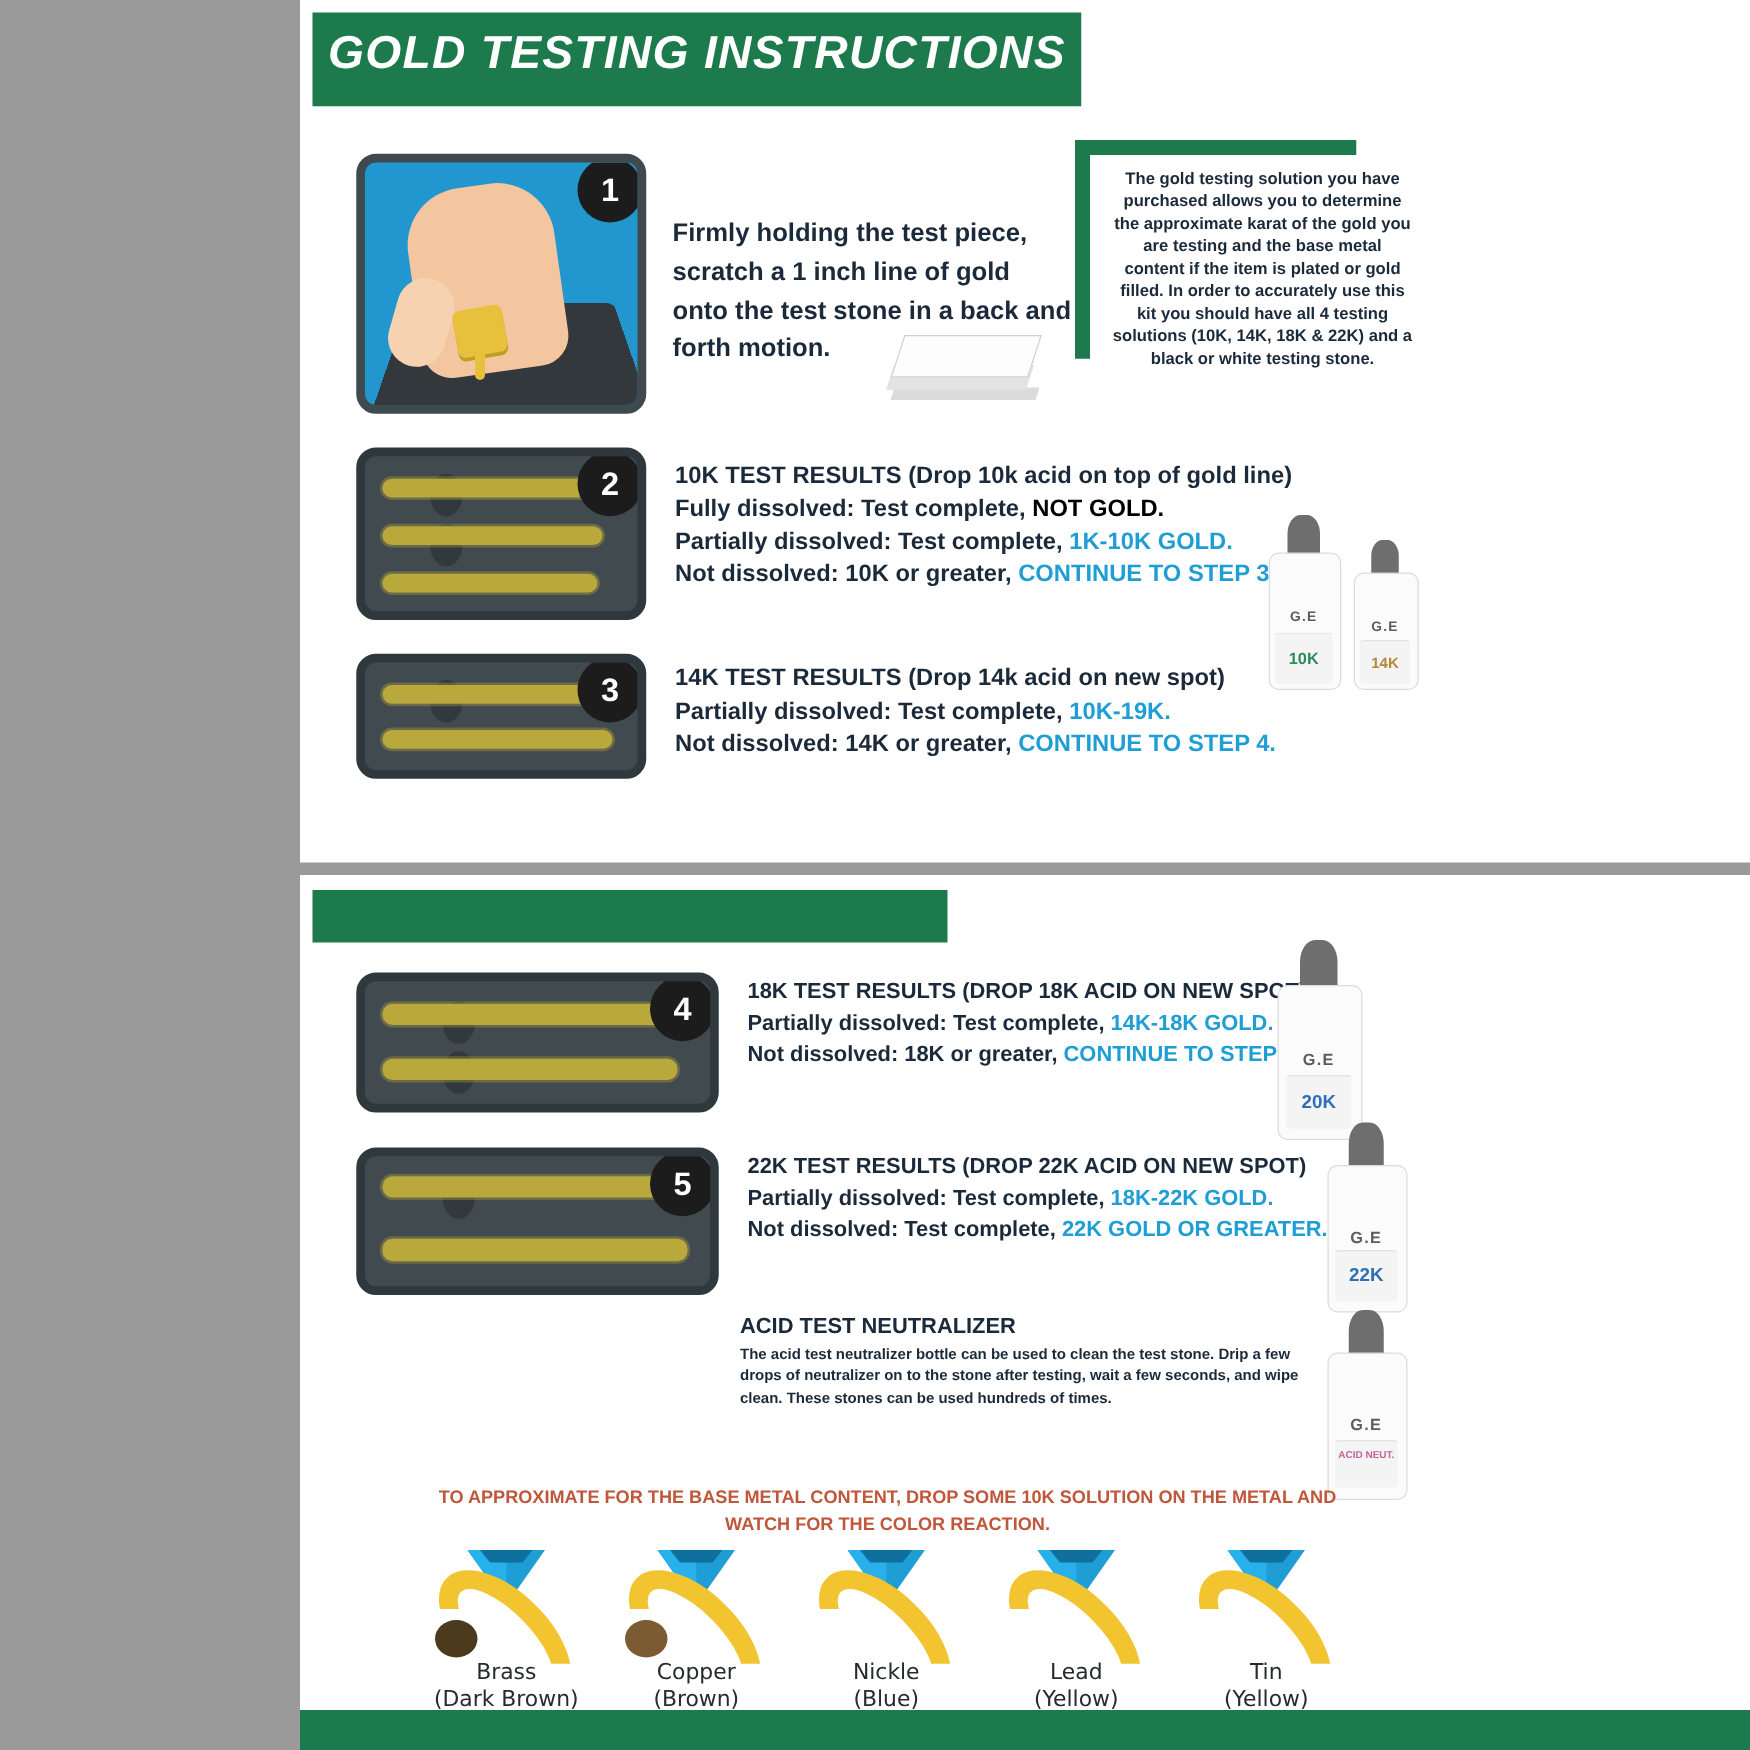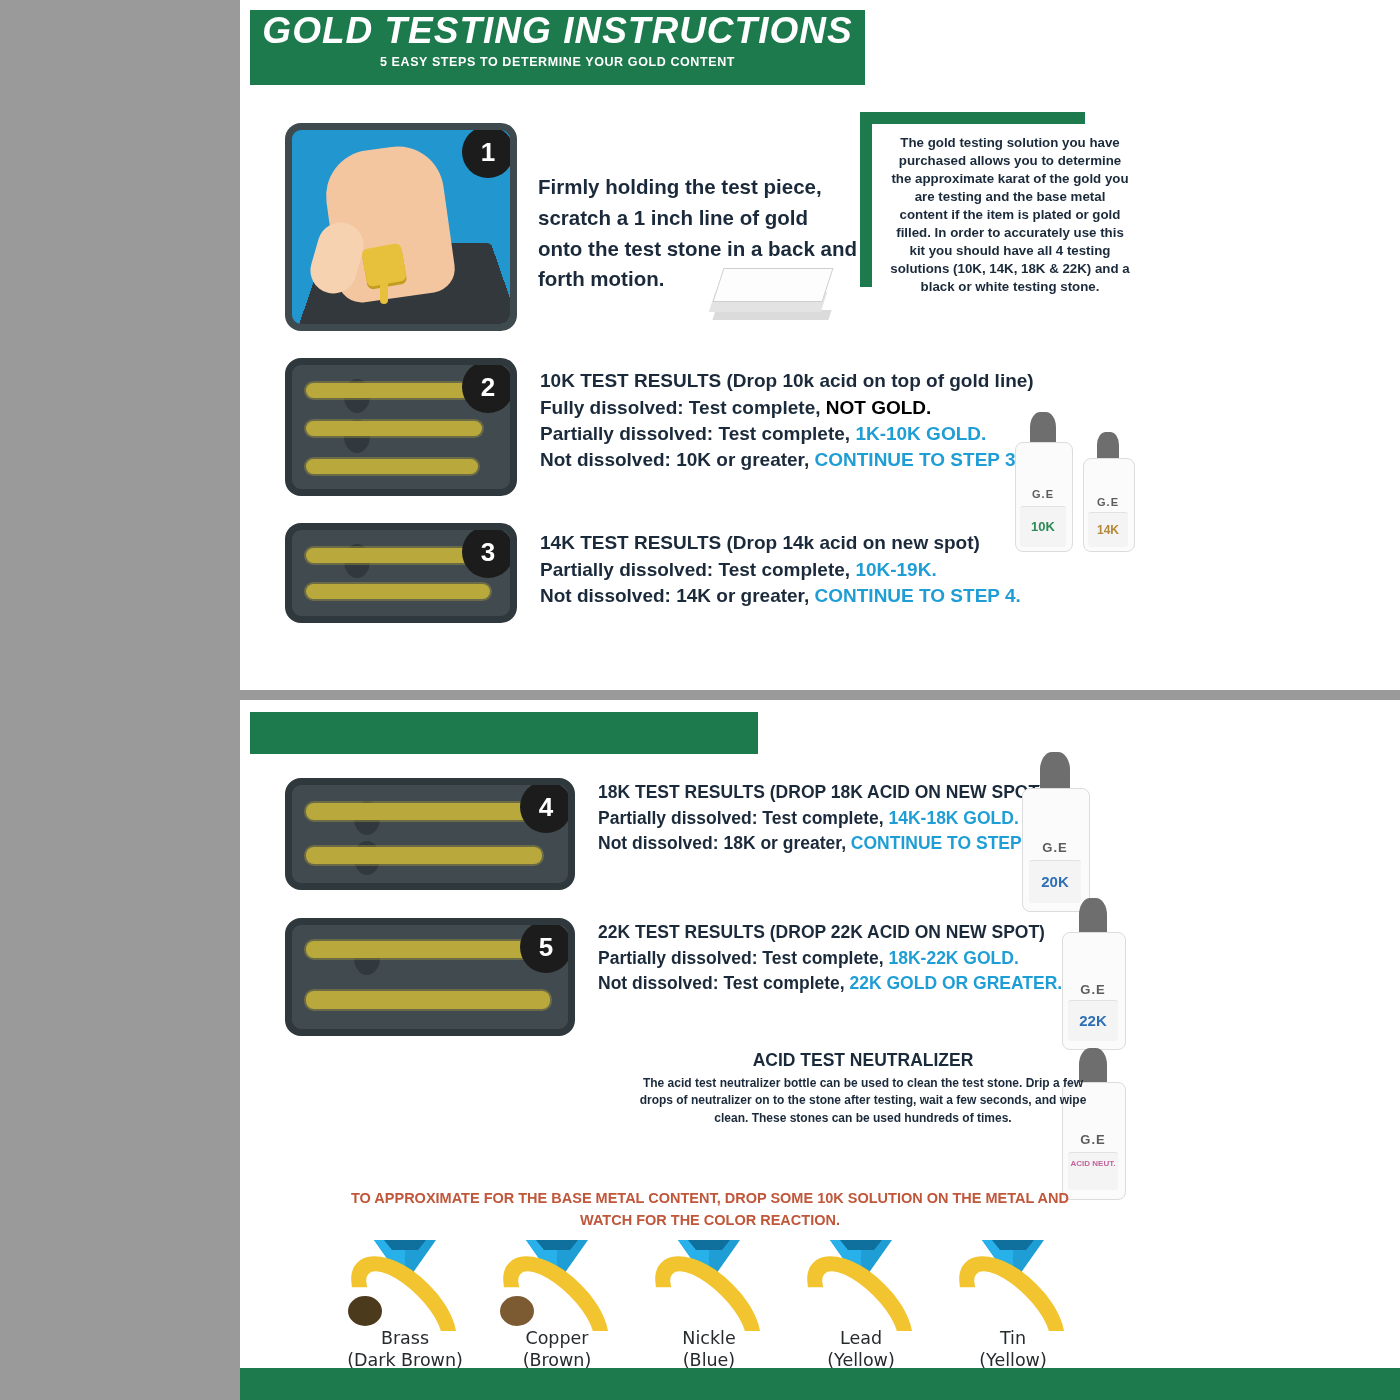--- a/index.html
+++ b/index.html
@@ -27,21 +27,21 @@
     width:615px; height:75px;
     background:#1d7a4c;
     color:#ffffff;
     text-align:center;
   }
   .header-title{
     font-size:37px;
     font-weight:bold;
     letter-spacing:1px;
     font-style:italic;
-    margin-top:2px;
+    margin-top:13px;
     line-height:1;
     text-transform:uppercase;
   }
   .header-sub{
     font-size:12.5px;
     font-weight:bold;
     letter-spacing:0.6px;
     margin-top:6px;
     text-transform:uppercase;
   }
@@ -213,21 +213,21 @@
   #bottleneut .brand{ top:84px; font-size:13px; }
   #bottleneut .label{ top:104px; width:50px; height:38px; font-size:8px; color:#c0649a; line-height:1.3; padding-top:6px; box-sizing:border-box; border-radius:3px; }
 
   
   .band-bottom{
     position:absolute; left:250px; top:712px; width:508px; height:42px; background:#1d7a4c;
   }
 
   
   #neutralizer{
-    position:absolute; left:628px; top:1050px; width:470px; color:#1b2a3a;text-align:center;
+    position:absolute; left:592px; top:1050px; width:470px; color:#1b2a3a;
   }
   #neutralizer .nt-title{ font-size:17.5px; font-weight:bold; margin-bottom:4px; }
   #neutralizer .nt-body{ font-size:12px; font-weight:bold; line-height:1.45; }
 
   
   .base-note{
     position:absolute; left:330px; top:1188px; width:760px;
     text-align:center; color:#c0563a;
     font-size:14.5px; font-weight:bold; line-height:1.5;
     text-transform:uppercase;
@@ -266,21 +266,20 @@
 </head>
 <body>
 
 <div class="left-gutter"></div>
 <div class="page" id="page-top"></div>
 <div class="page" id="page-bottom"></div>
 <div id="bottom-strip"></div>
 
 <div class="header-band">
   <div class="header-title">GOLD TESTING INSTRUCTIONS</div>
-  <div class="header-sub">5 EASY STEPS TO DETERMINE YOUR GOLD CONTENT</div>
 </div>
 
 <div class="intro-wrap">
   <div class="intro-accent-top"></div>
   <div class="intro-accent-left"></div>
   <div class="intro-text">The gold testing solution you have purchased allows you to determine the approximate karat of the gold you are testing and the base metal content if the item is plated or gold filled. In order to accurately use this kit you should have all 4 testing solutions (10K, 14K, 18K &amp; 22K) and a black or white testing stone.</div>
 </div>
 
 <div class="img-hand">
   <div class="hand-stone"></div>

